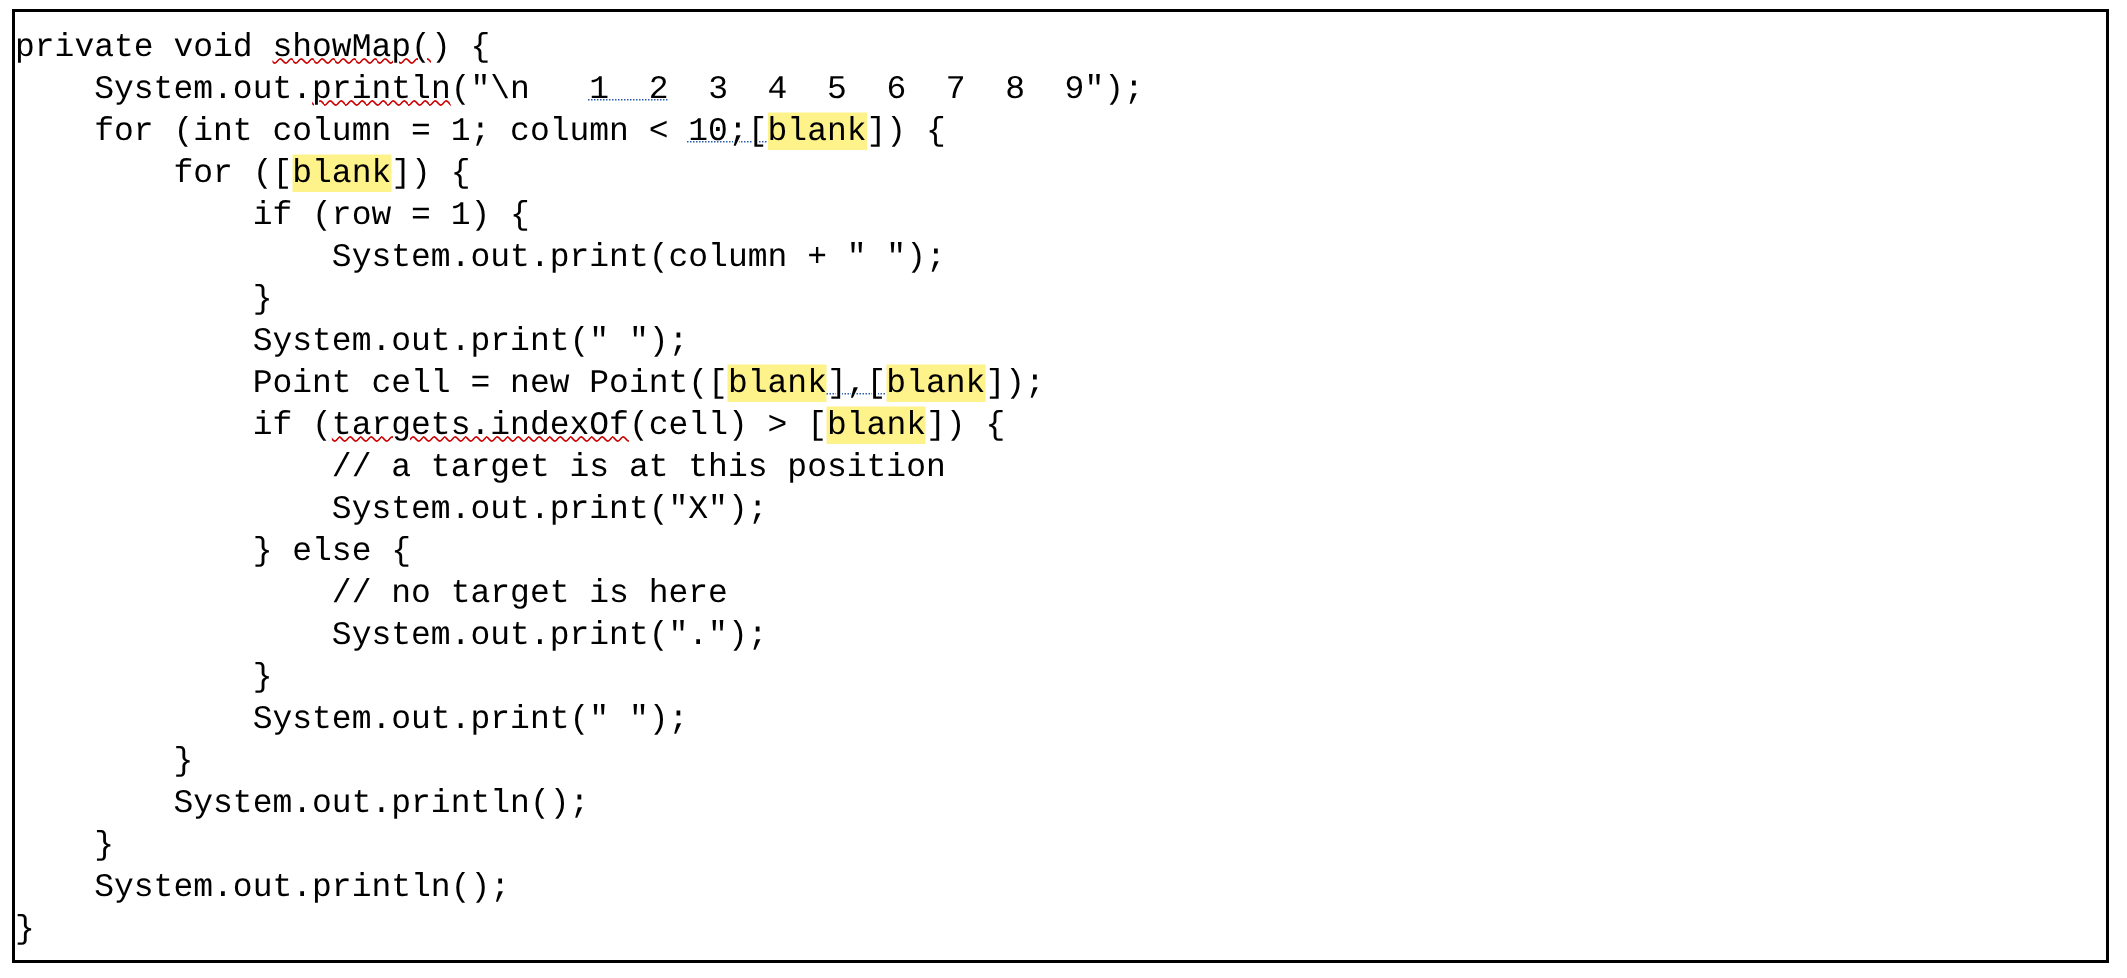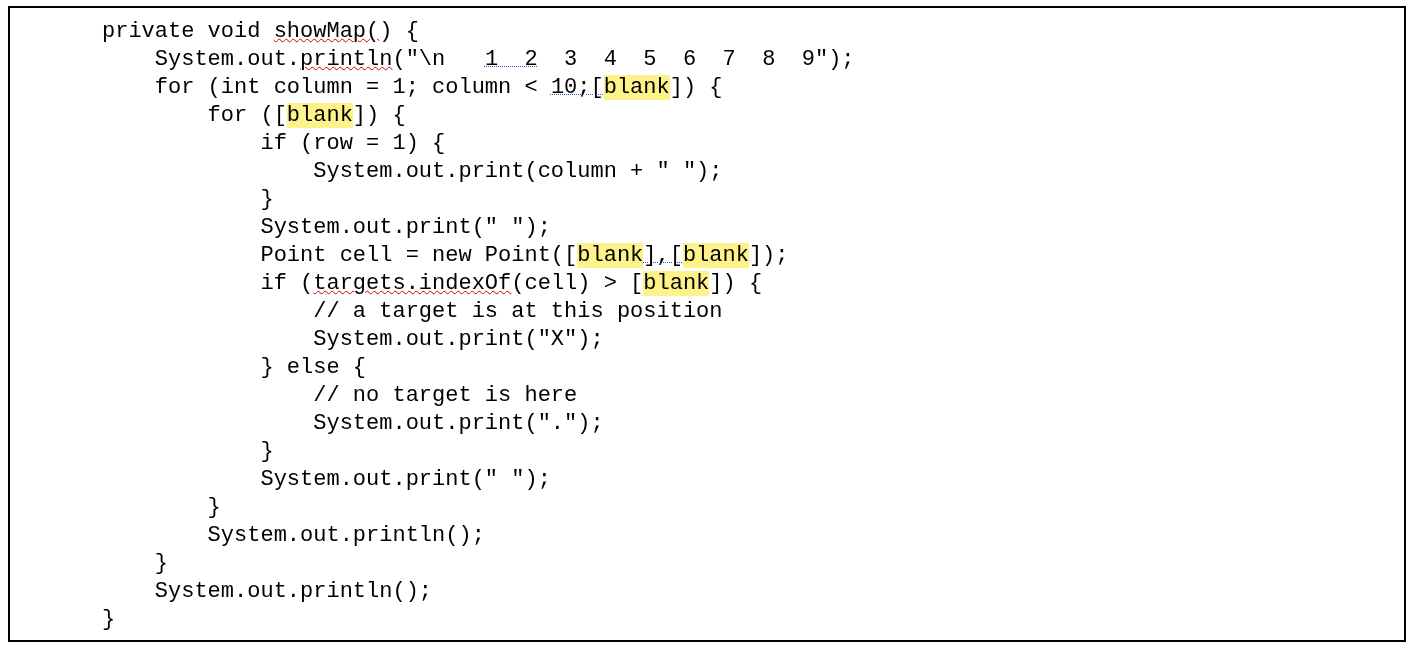--- a/index.html
+++ b/index.html
@@ -16,21 +16,20 @@
     width: 1398px;
     margin: 6px 8px;
     padding: 10px 0 10px 0;
     height: 636px;
   }
   pre.code {
     font-family: "Courier New", Courier, monospace;
     font-size: 22px;
     line-height: 28px;
     margin: 0;
-    padding-left: 92px;
     color: #000;
     white-space: pre;
     font-weight: normal;
   } 
   .hl {
     background: #fef28a;
   }
   .u-red {
     text-decoration: underline;
     text-decoration-style: wavy;

